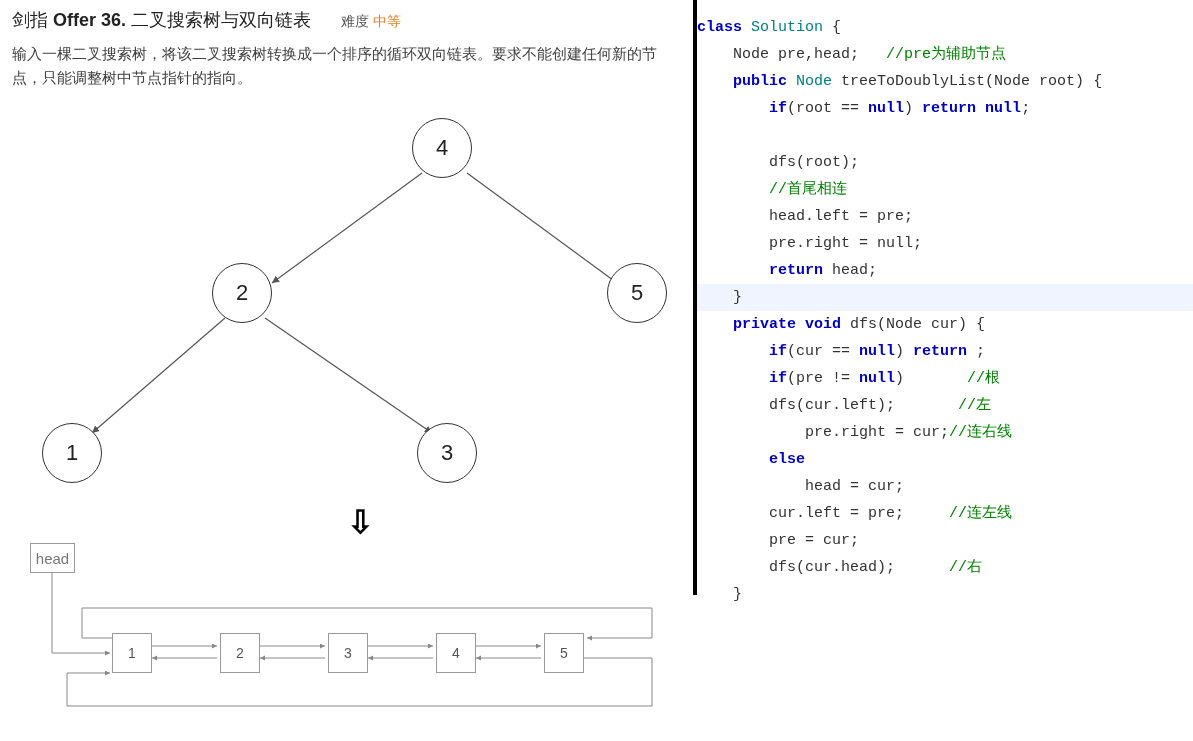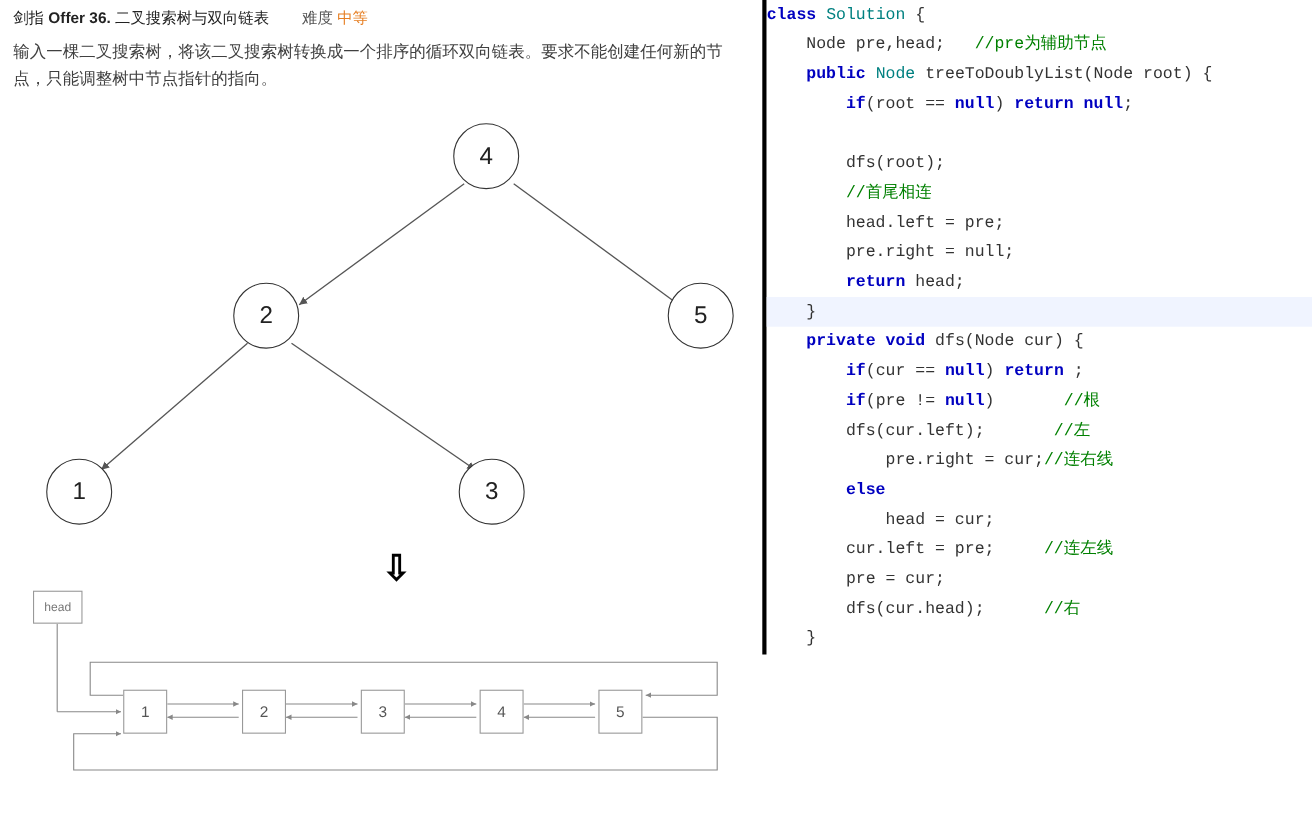--- a/index.html
+++ b/index.html
@@ -22,30 +22,30 @@
     width: 4px;
     background: #000;
     height: 595px;
   }
   .right-panel {
     flex: 1;
     background: #fff;
     font-family: Consolas, "Courier New", monospace;
     font-size: 15px;
     line-height: 1.8;
-    padding-top: 0;
+    padding-top: 14px;
   }
   .title-row {
     display: flex;
     align-items: baseline;
     gap: 30px;
     margin-bottom: 10px;
   }
   .title {
-    font-size: 14px;
+    font-size: 18px;
     color: #222;
   }
   .title b { font-weight: bold; }
   .difficulty-label { color: #555; font-size: 14px; }
   .difficulty-value { color: #e67e22; font-size: 14px; }
   .description {
     font-size: 15px;
     line-height: 1.6;
     color: #404040;
     margin-bottom: 8px;
@@ -81,21 +81,21 @@
     color: #555;
   }
   .head-box {
     position: absolute;
     width: 45px;
     height: 30px;
     border: 1px solid #999;
     display: flex;
     align-items: center;
     justify-content: center;
-    font-size: 11px;
+    font-size: 15px;
     background: #fff;
     color: #777;
   }
   svg.overlay {
     position: absolute;
     top: 0; left: 0;
     pointer-events: none;
   }
   .arrow-down {
     position: absolute;

